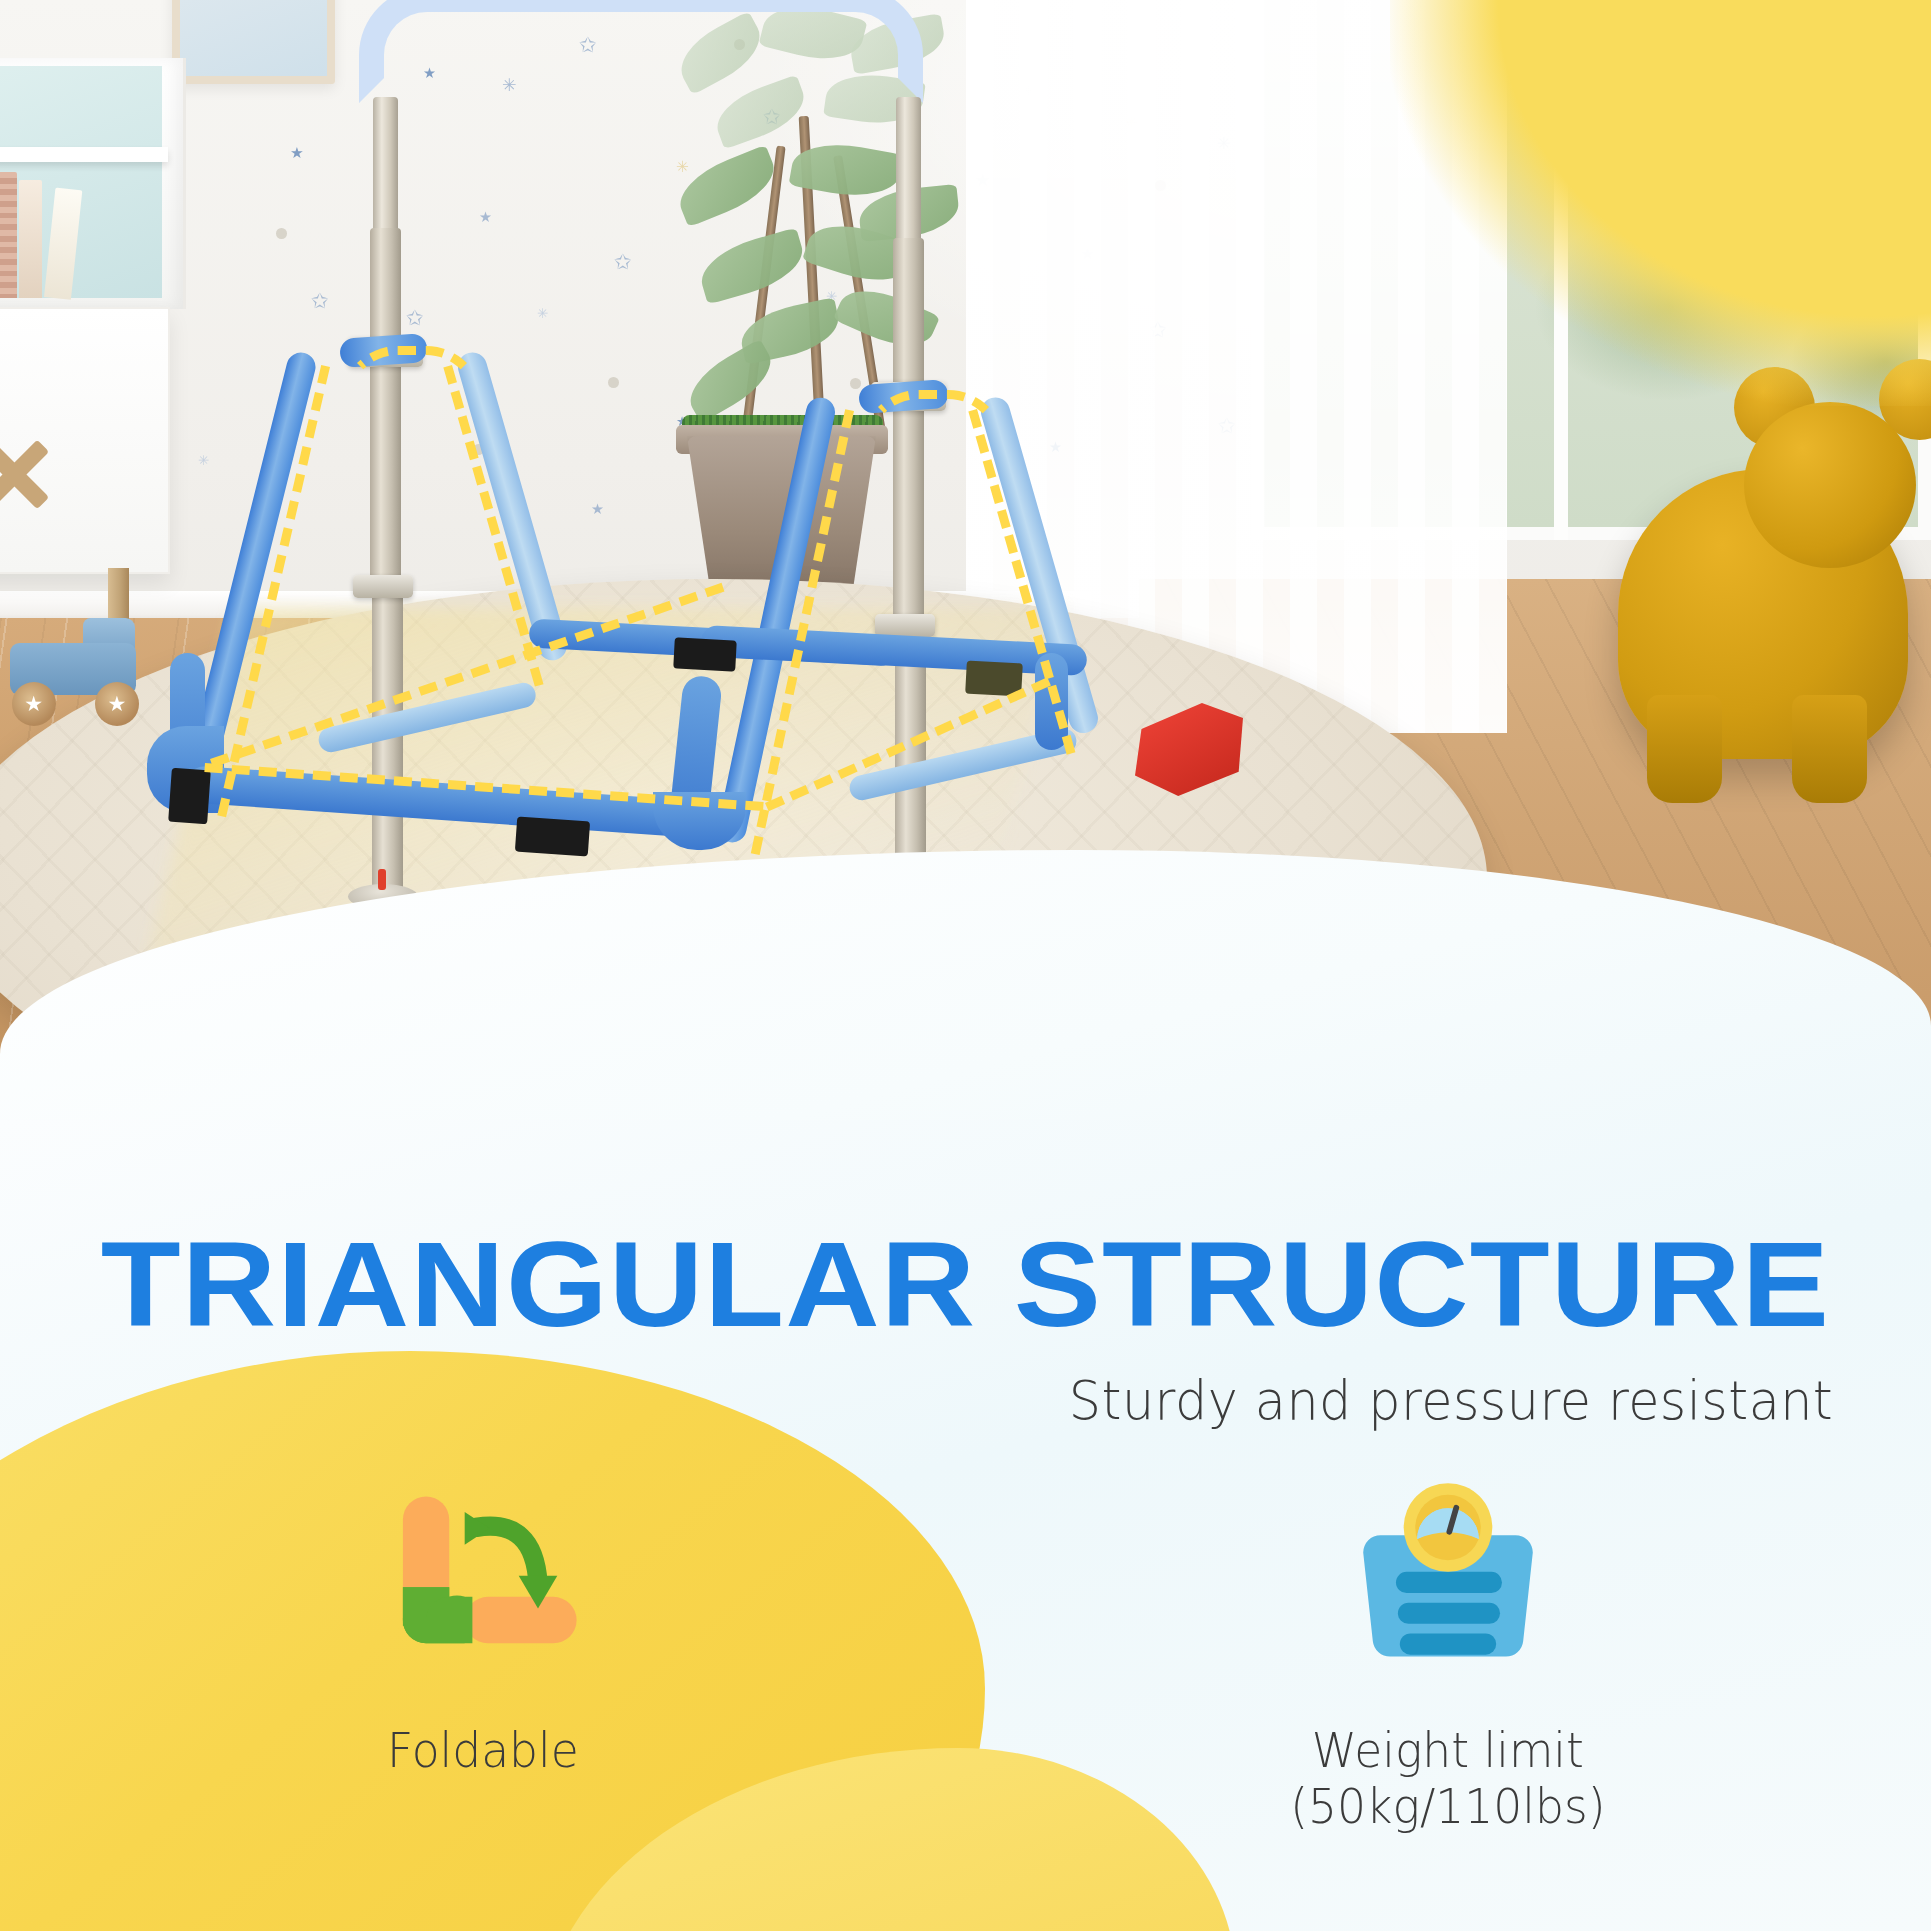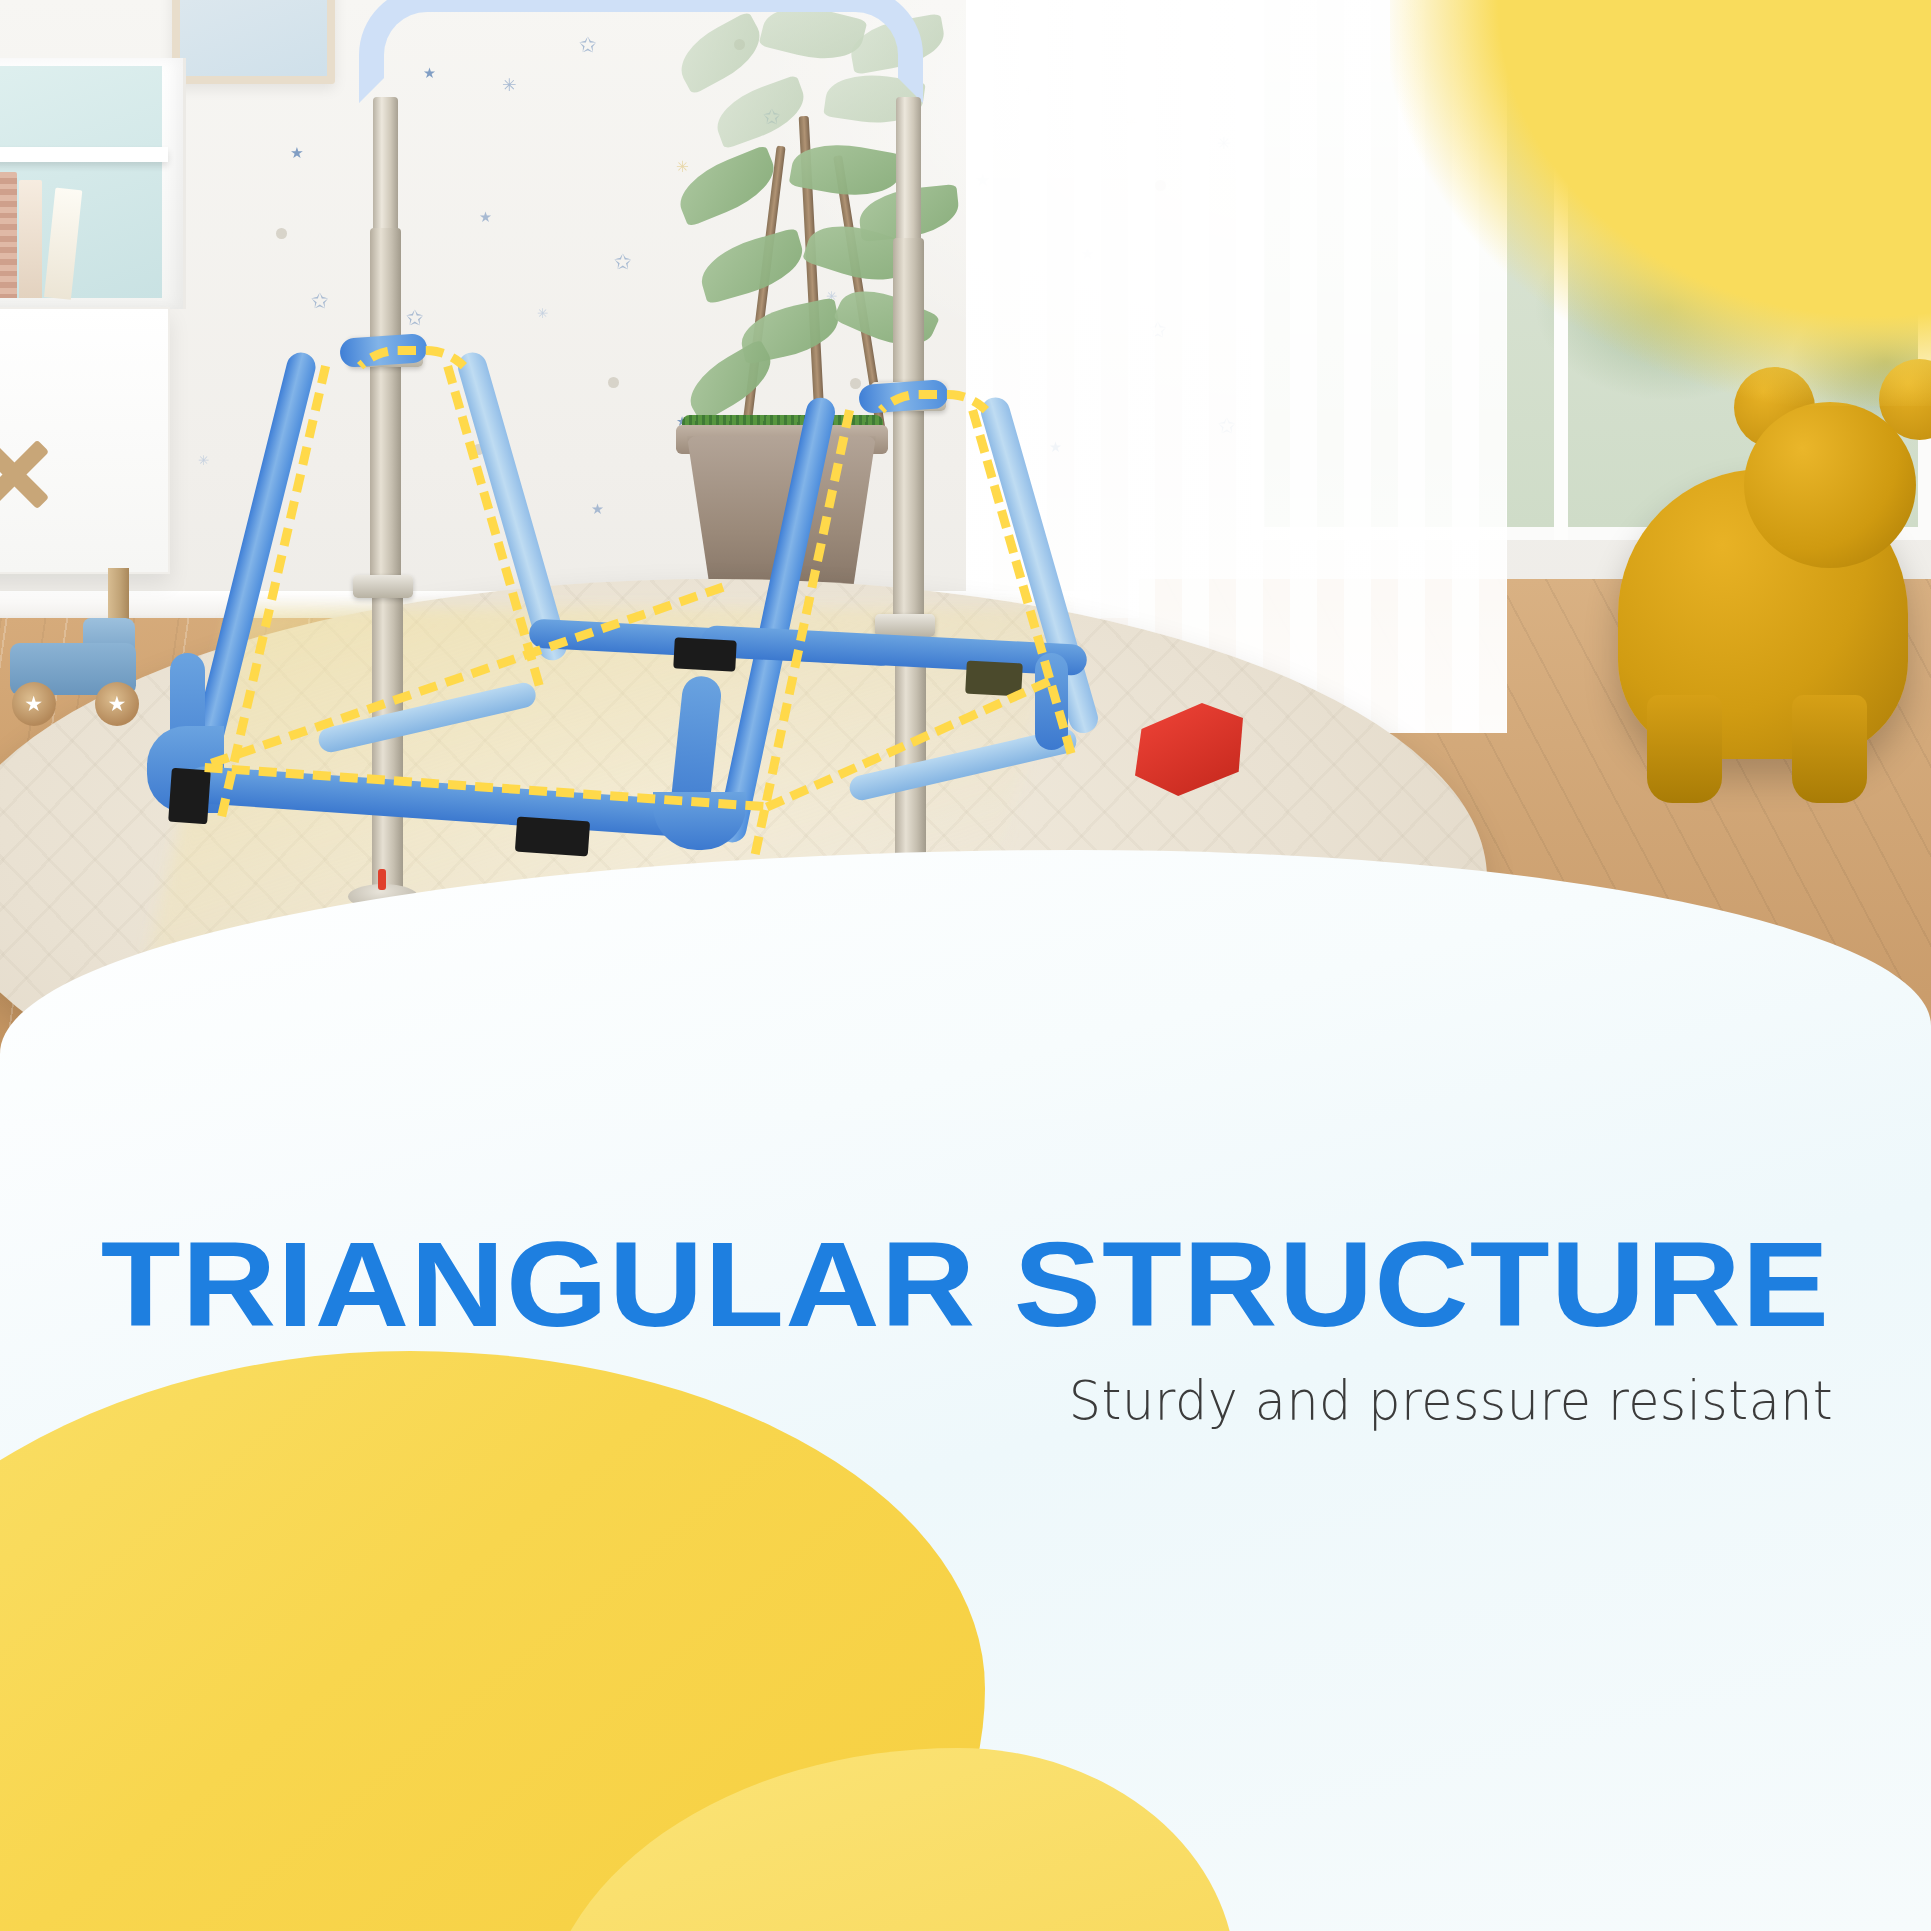--- a/index.html
+++ b/index.html
@@ -399,17 +399,58 @@
   <div class="blob-tr2"></div>
   <div class="blob-bl"></div>
   <div class="blob-bl2"></div>
 
   <div class="headline">TRIANGULAR STRUCTURE</div>
   <div class="subhead">Sturdy and pressure resistant</div>
 
   <div class="features">
 
 
-
+    <div class="feat">
+      <div class="feat-icon">
+        <svg width="222" height="193" viewBox="0 0 230 200">
+
+          <rect x="32" y="14" width="48" height="118" rx="24" fill="#FCAC5A"></rect>
+
+          <rect x="96" y="118" width="116" height="48" rx="24" fill="#FCAC5A"></rect>
+
+          <path d="M32 108 h48 v34 a24 24 0 0 0 16 24 v-48 a24 24 0 0 1 0 0 z" fill="none"></path>
+          <path d="M32 108 L80 108 L80 142 Q80 166 104 166 L104 118 Q80 118 80 142 Z" fill="none"></path>
+          <path d="M32 108 h48 v10 a24 24 0 0 1 16 0 v48 H56 a24 24 0 0 1 -24 -24 z" fill="#5FAE33"></path>
+          <rect x="32" y="108" width="48" height="40" fill="#5FAE33"></rect>
+          <path d="M32 140 a24 24 0 0 0 24 26 h48 v-48 h-24 a24 24 0 0 0 -24 22 z" fill="#5FAE33"></path>
+
+          <path d="M108 46 Q168 36 172 104" stroke="#4FA32B" stroke-width="20" fill="none" stroke-linecap="round"></path>
+          <polygon points="96,30 96,64 122,47" fill="#4FA32B"></polygon>
+          <polygon points="152,96 192,96 172,130" fill="#4FA32B"></polygon>
+        </svg>
+      </div>
+      <div class="feat-label">Foldable</div>
+    </div>
+
+    <div class="feat">
+      <div class="feat-icon">
+        <svg width="212" height="193" viewBox="0 0 220 200">
+
+          <path d="M40 54 h140 a18 18 0 0 1 18 18 l-10 92 a18 18 0 0 1 -18 16 H50 a18 18 0 0 1 -18 -16 l-10 -92 a18 18 0 0 1 18 -18 z" fill="#5BB8E3"></path>
+          <rect x="56" y="92" width="110" height="22" rx="11" fill="#1F93C4"></rect>
+          <rect x="58" y="124" width="106" height="22" rx="11" fill="#1F93C4"></rect>
+          <rect x="60" y="156" width="100" height="22" rx="11" fill="#1F93C4"></rect>
+
+          <circle cx="110" cy="46" r="46" fill="#F7D754"></circle>
+          <circle cx="110" cy="46" r="34" fill="#F2C63E"></circle>
+          <path d="M76 56 a34 34 0 0 1 68 0 a34 34 0 0 0 -68 0 z" fill="#F2C63E"></path>
+          <path d="M78 58 a32 32 0 0 1 64 0 q-32 -14 -64 0 z" fill="#A6DCF3"></path>
+          <path d="M78 58 a32 32 0 0 1 64 0 q-32 -16 -64 0 z" fill="#A6DCF3"></path>
+          <rect x="112" y="22" width="6" height="32" rx="3" fill="#444444" transform="rotate(16 115 38)"></rect>
+        </svg>
+      </div>
+      <div class="feat-label">Weight limit
+(50kg/110lbs)</div>
+    </div>
   </div>
 
 </div>
 
 
 </body></html>

